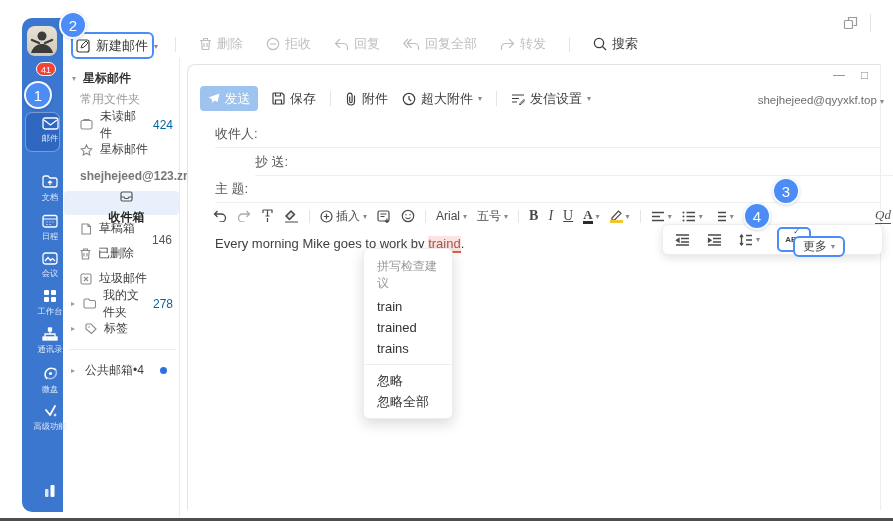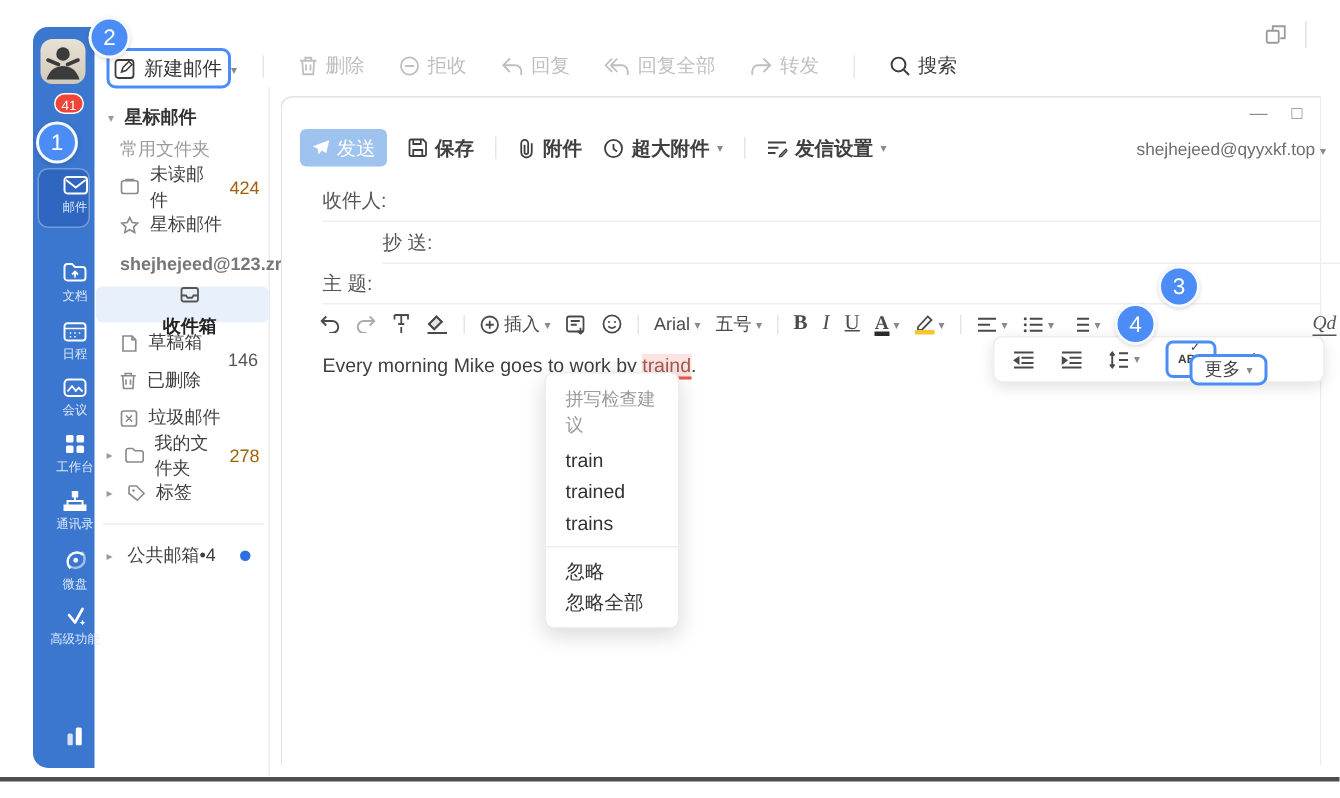--- a/index.html
+++ b/index.html
@@ -24,35 +24,35 @@
   .tb-btn { display:flex; align-items:center; gap:5px; color:#bfbfbf; font-size:13px; }
   .tb-btn.en { color:#3c3c3c; }
   .vsep { width:1px; height:15px; background:#e5e5e5; }
 
   
   .sidebar { position:absolute; left:63px; top:62px; width:117px; }
   .sb-divider-v { position:absolute; left:179px; top:58px; width:1px; height:459px; background:#ececec; }
   .sb-head { height:26px; display:flex; align-items:center; padding:6px 0 0 9px; gap:4px; color:#333; font-weight:bold; font-size:12px; }
   .sb-sub { height:24px; display:flex; align-items:flex-end; padding:0 0 4px 17px; color:#9a9a9a; }
   .sb-row { height:25px; display:flex; align-items:center; padding:0 7px 0 17px; gap:7px; color:#3f3f3f; }
-  .sb-row .cnt { margin-left:auto; color:#a16207; }
+  .sb-row .cnt { margin-left:auto; color:#0369a1; }
   .sb-row.caret-row { padding-left:8px; }
   .sb-acct { height:28px; display:flex; align-items:center; padding-left:17px; color:#777; font-weight:bold; }
   .sb-row.sel { height:24px; background:#e8f1fb; border-radius:4px; margin:1px 1px; font-weight:bold; color:#222;flex-direction:column; }
   .sb-row.sel .cnt { color:#555; font-weight:normal; }
   .caret { color:#9a9a9a; font-size:8px; width:7px; }
   .hr { height:1px; background:#ececec; margin:8px 4px 8px 6px; }
   .bluedot { width:7px; height:7px; border-radius:50%; background:#2f6fe4; margin-left:auto; margin-right:6px; }
 
   
   .panel { position:absolute; left:187px; top:64px; width:694px; height:446px; background:#fff; border:1px solid #e3e3e3; border-right:1px solid #ededed; border-radius:8px 0 0 0; border-bottom:none; }
   .winctl { position:absolute; left:833px; top:68px; display:flex; gap:16px; color:#8a8a8a; font-size:12px; }
   .acct { position:absolute; left:700px; top:94px; width:184px; text-align:right; color:#6e6e6e; font-size:11.5px; }
   .send-btn { position:absolute; left:200px; top:86px; width:58px; height:25px; background:#9fc3ef; border-radius:4px; color:#fff; display:flex; align-items:center; justify-content:center; gap:5px; font-size:13px; }
-  .cmp-toolbar { position:absolute; left:272px; top:86px; height:25px; display:flex; align-items:center; gap:14px; color:#3f3f3f; font-size:13px;font-weight:bold; }
+  .cmp-toolbar { position:absolute; left:272px; top:86px; height:25px; display:flex; align-items:center; gap:14px; color:#3f3f3f; font-size:13px; }
   .cmp-item { display:flex; align-items:center; gap:5px; }
   .field-row { position:absolute; left:215px; width:666px; border-bottom:1px solid #efefef; display:flex; align-items:center; color:#555; font-size:13px; }
   .fr-to { top:120px; height:28px; }
   .fr-cc { top:148px; height:28px;margin-left:40px; }
   .fr-sj { top:176px; height:27px; }
   .bcc { margin-left:auto; color:#666; }
 
   
   .fmt { position:absolute; left:213px; top:205px; height:22px; display:flex; align-items:center; gap:10px; color:#4a4a4a; }
   .fmt .vsep { height:13px; }

